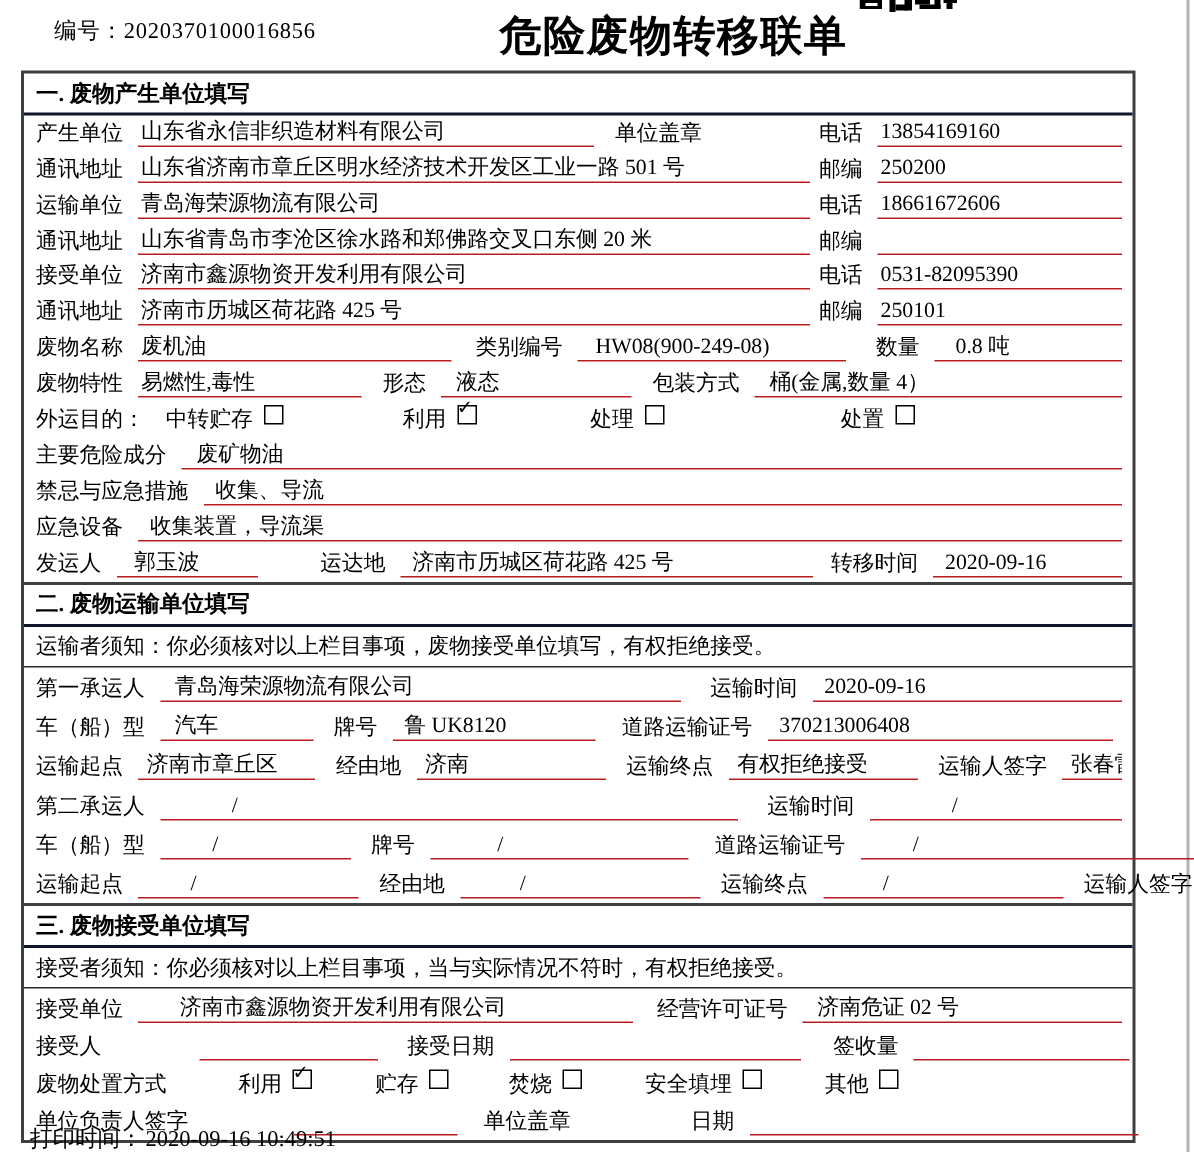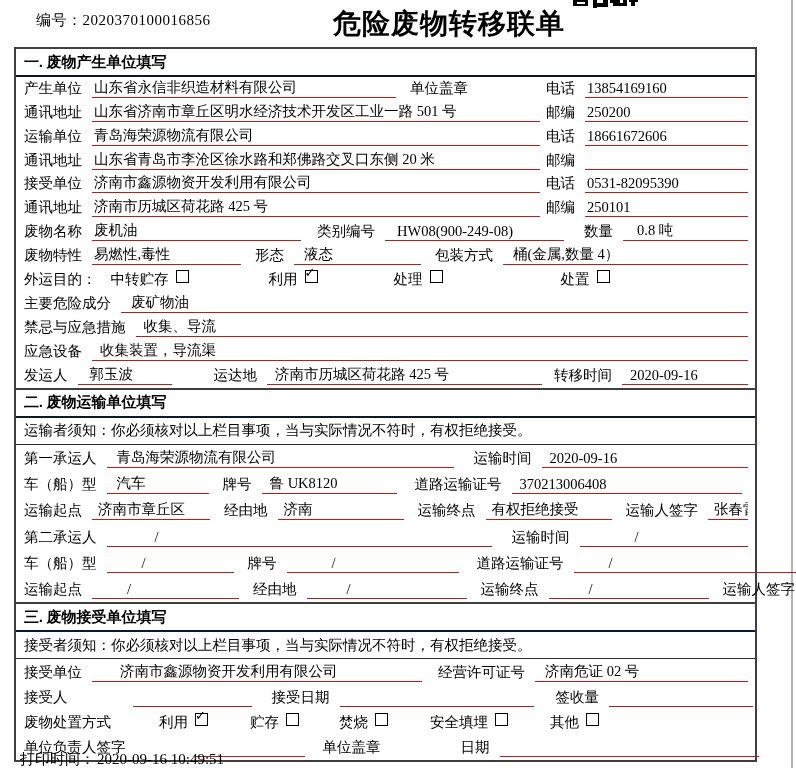--- a/index.html
+++ b/index.html
@@ -198,21 +198,21 @@
   <div class="row r1">
     <span class="lb">发运人</span>
     <span class="u" style="width:80px;padding-left:12px">郭玉波</span>
     <span class="lb" style="margin-left:42px">运达地</span>
     <span class="u" style="width:265px;padding-left:8px">济南市历城区荷花路 425 号</span>
     <span class="lb" style="margin-left:12px">转移时间</span>
     <span class="u fill" style="padding-left:8px">2020-09-16</span>
   </div>
 
   <div class="sh mid">二. 废物运输单位填写</div>
-  <div class="row r2 notice">运输者须知：你必须核对以上栏目事项，当与实际情况不符时，有权拒绝接受。</div>
+  <div class="row r2 notice">运输者须知：你必须核对以上栏目事项，废物接受单位填写，有权拒绝接受。</div>
 
   <div class="row r2">
     <span class="lb">第一承运人</span>
     <span class="u" style="width:335px;padding-left:10px">青岛海荣源物流有限公司</span>
     <span class="lb" style="margin-left:20px">运输时间</span>
     <span class="u fill" style="padding-left:8px">2020-09-16</span>
   </div>
 
   <div class="row r2">
     <span class="lb">车（船）型</span>

